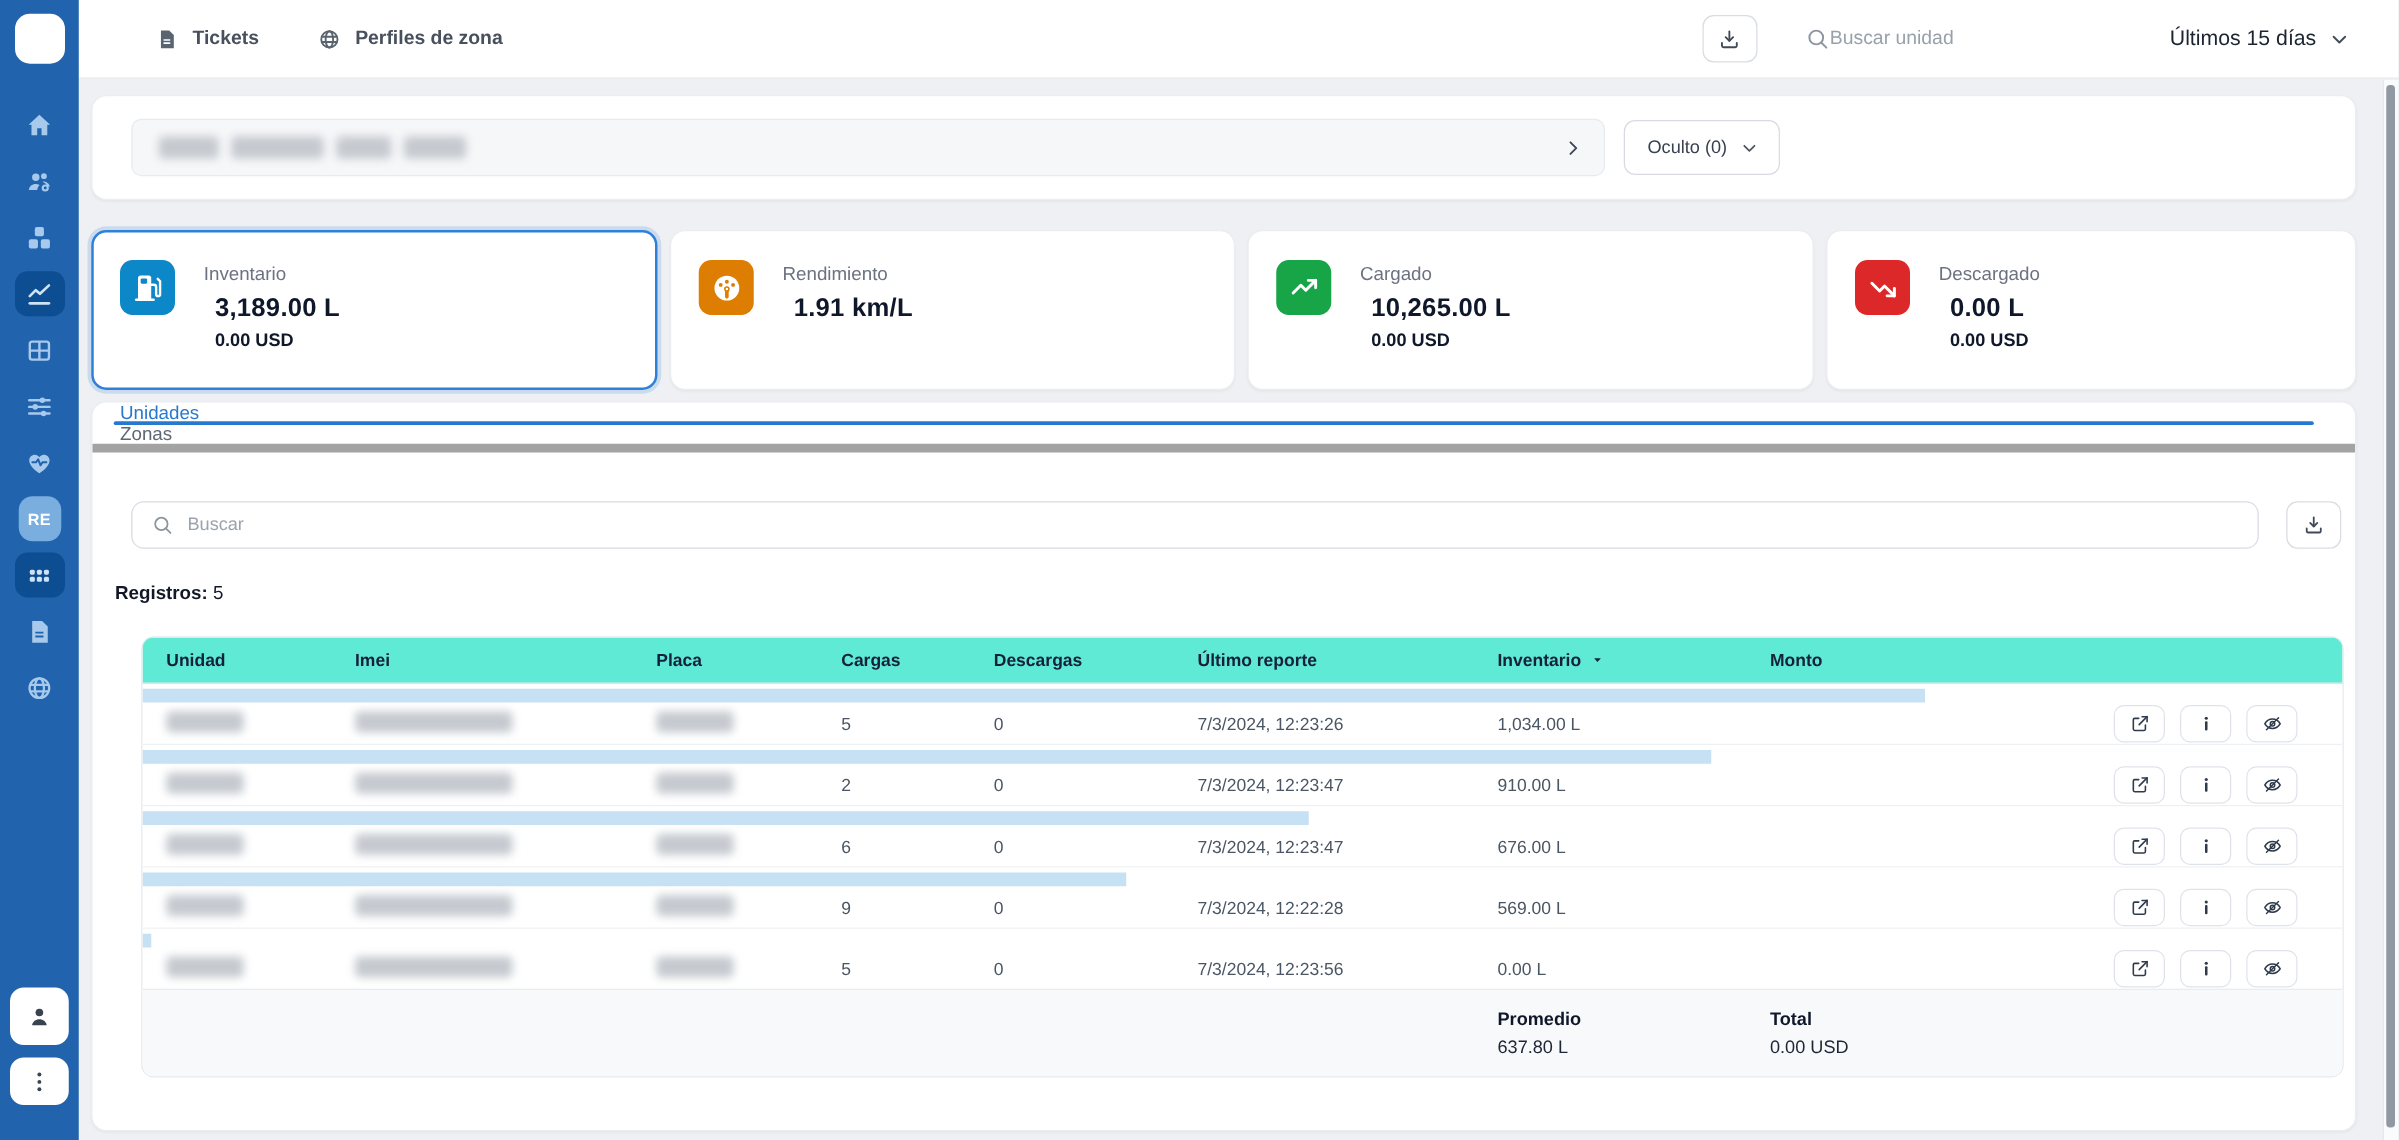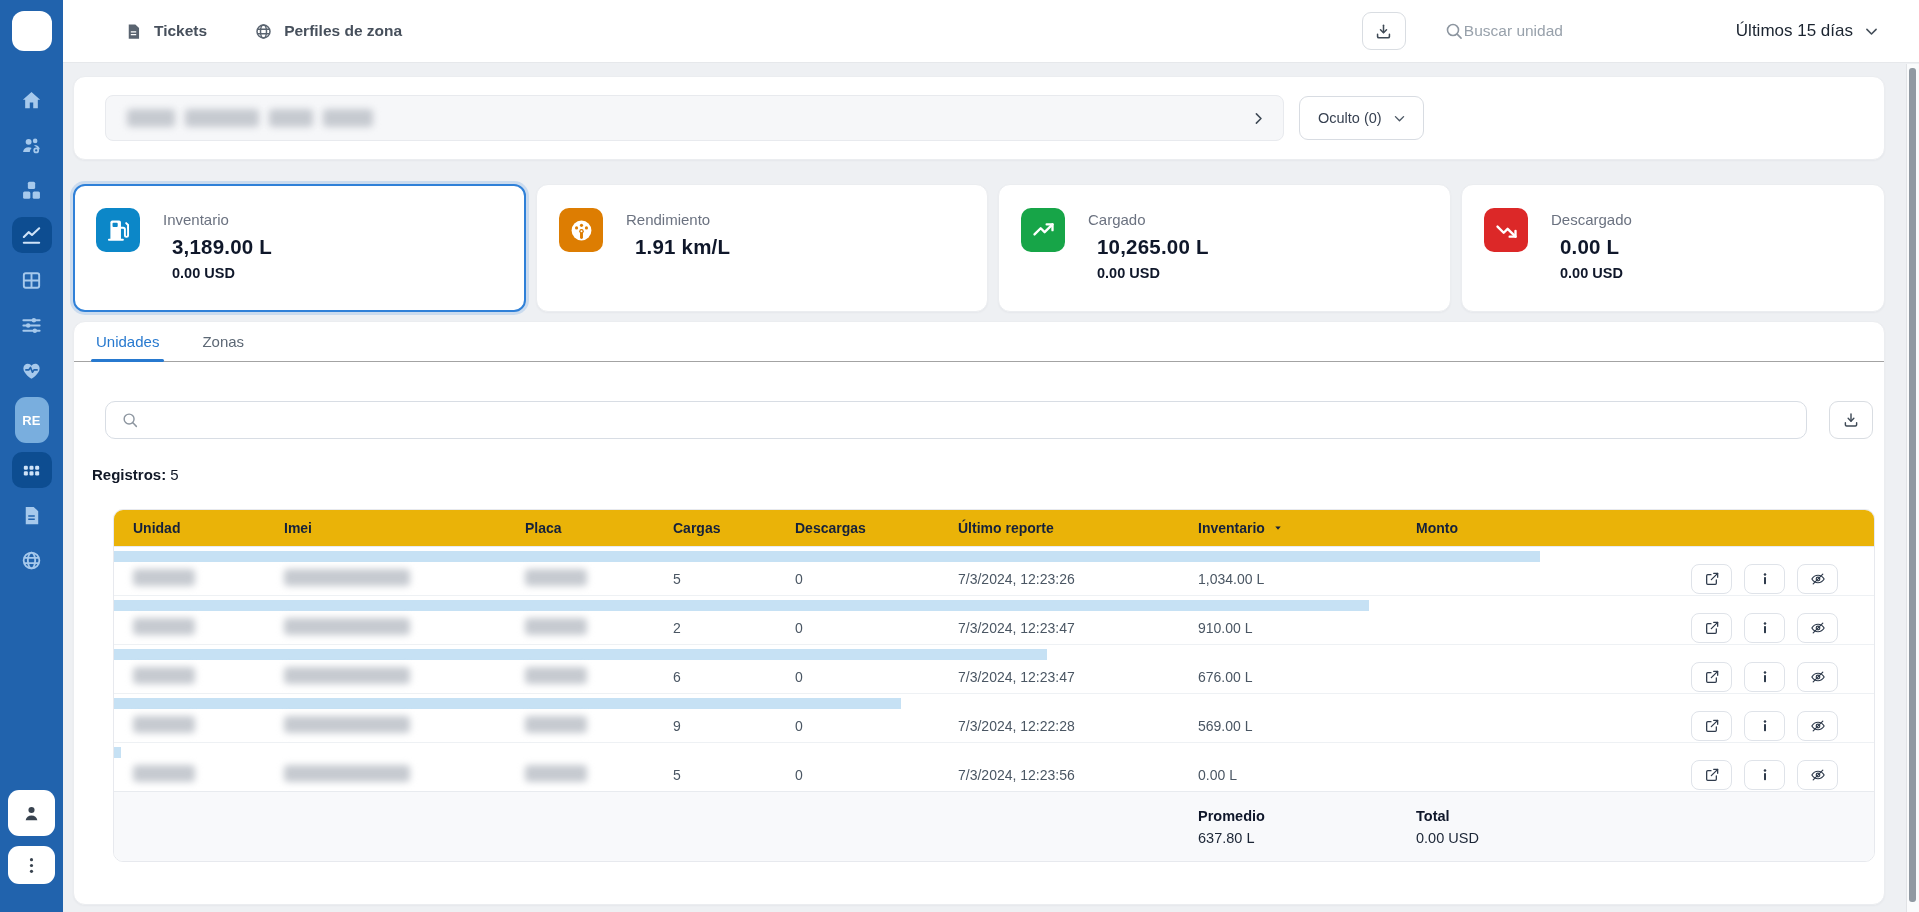--- a/index.html
+++ b/index.html
@@ -7,21 +7,21 @@
   body { font-family:"Liberation Sans","DejaVu Sans",sans-serif; }
   .app { position:relative; width:1919px; height:912px; background:#eef0f3; overflow:hidden; }
 
   
   .sidebar { position:absolute; left:0; top:0; width:63px; height:912px; background:#2163ad; z-index:5; }
   .logo { position:absolute; left:12px; top:11px; width:40px; height:40px; background:#ffffff; border-radius:12px; }
   .side-nav { position:absolute; left:0; top:82px; width:63px; display:flex; flex-direction:column; align-items:center; gap:9px; }
   .side-item { width:40px; height:36px; border-radius:10px; display:flex; align-items:center; justify-content:center; color:#a6c9ec; cursor:pointer; }
   .side-item.active { background:#0d4d91; color:#cfe3f8; }
   .side-item .icon { width:23px; height:23px; display:block; }
-  .re-badge { width:34px; height:46px; background:#79aede; border-radius:11px; color:#ffffff; font-size:13px; font-weight:bold; letter-spacing:.3px; }
+  .re-badge { width:34px; height:36px; background:#79aede; border-radius:11px; color:#ffffff; font-size:13px; font-weight:bold; letter-spacing:.3px; }
   .side-bottom { position:absolute; left:8px; bottom:0; width:47px; }
   .side-btn { width:47px; background:#ffffff; border:none; border-radius:11px; display:flex; align-items:center; justify-content:center; color:#39434f; cursor:pointer; }
   .side-btn.b1 { height:46px; margin-bottom:10px; }
   .side-btn.b2 { height:38px; margin-bottom:28px; }
   .side-btn .icon { width:21px; height:21px; }
 
   
   .topbar { position:absolute; left:63px; top:0; width:1856px; height:63px; background:#ffffff; border-bottom:1px solid #e6e8eb; display:flex; align-items:center; padding:0 39px 0 61px; z-index:4; }
   .tb-tab { display:flex; align-items:center; gap:11px; margin-right:47px; color:#47505c; font-size:15.5px; cursor:pointer;font-weight:bold; }
   .tb-tab .icon { width:19px; height:19px; color:#5a6470; }
@@ -55,39 +55,39 @@
   .card.selected { border:2px solid #2f80d8; box-shadow:0 0 0 3px rgba(47,128,216,.18); padding:22px 0 0 21px; }
   .ctile { flex:none; width:44px; height:44px; border-radius:10px; background:var(--cbg); color:#ffffff; display:flex; align-items:center; justify-content:center; }
   .ctile .icon { width:27px; height:27px; }
   .cbody { margin-left:23px; padding-top:3px; }
   .c-label { font-size:15px; color:#6b7280; }
   .c-value { font-size:20.5px; font-weight:bold; color:#0f172a; margin:7px 0 0 9px; letter-spacing:.2px; }
   .c-sub { font-size:14.5px; font-weight:bold; color:#0f172a; margin:6px 0 0 9px; }
 
   
   .main-panel { position:absolute; left:73px; top:321px; width:1812px; height:584px; }
-  .tabs { display:flex; height:40px; border-bottom:1px solid #a3a3a3; padding-left:17px; }
+  .tabs { display:flex; height:40px; border-bottom:7px solid #a3a3a3; padding-left:17px;flex-direction:column; }
   .tab { position:relative; display:flex; align-items:center; padding:0 5px; margin-right:33px; font-size:15px; color:#5d6875; cursor:pointer; }
   .tab.active { color:#2779cf; }
   .tab.active::after { content:""; position:absolute; left:0; right:0; bottom:-1px; height:3px; background:#2779cf; border-radius:2px; }
 
   .search-row { display:flex; align-items:center; margin:39px 11px 0 31px; }
   .tbl-search { flex:1; height:38px; border:1px solid #d8dde4; border-radius:10px; display:flex; align-items:center; padding-left:15px; gap:11px; background:#fff; }
   .tbl-search .icon { width:18px; height:18px; color:#8d96a0; flex:none; }
   .tbl-search input { border:none; outline:none; width:100%; font-size:14.5px; font-family:inherit; color:#333; background:transparent; }
   .tbl-search input::placeholder { color:#9aa3ad; }
   .tbl-dl { flex:none; width:44px; height:38px; margin-left:22px; background:#fff; border:1px solid #d9dde2; border-radius:9px; display:flex; align-items:center; justify-content:center; color:#3f4a56; cursor:pointer; }
   .tbl-dl .icon { width:18px; height:18px; }
 
   .records { margin:27px 0 0 18px; font-size:15px; color:#111827; }
   .records b { font-weight:bold; }
 
   .table { margin:26px 11px 0 39px; width:1762px; border:1px solid #e7e9ee; border-radius:10px; overflow:hidden; background:#fff; }
   .tgrid { display:grid; grid-template-columns:151px 241px 148px 122px 163px 240px 218px 1fr 150px; padding:0 36px 0 19px; align-items:center; }
-  .thead { height:37px; background:#eab308; border-bottom:1px solid #e8ebef; font-size:14px; font-weight:bold; color:#15213b; }
+  .thead { height:37px; background:#5eead4; border-bottom:1px solid #e8ebef; font-size:14px; font-weight:bold; color:#15213b; }
   .th { display:flex; align-items:center; gap:8px; }
   .sort-icon { width:10px; height:10px; color:#15213b; display:inline-block; }
   .trow { border-top:1px solid #eef1f4; cursor:default; }
   .trow:first-of-type { border-top:none; }
   .rowbar { height:11px; margin-top:4px; background:#c6e1f4; }
   .rowgrid { height:33px; font-size:14px; color:#4a5663; }
   .cblob { height:17px; }
   .w62 { width:62px; } .w126 { width:126px; }
   .actions { display:flex; justify-content:flex-end; gap:12px; }
   .act-btn { width:41px; height:30px; background:#fff; border:1px solid #dfe3e9; border-radius:8px; display:flex; align-items:center; justify-content:center; color:#2f3b4c; cursor:pointer; }
@@ -384,20 +384,21 @@
       </div>
 
     <div class="search-row">
       <div class="tbl-search">
         <span class="icon">
             <svg viewBox="0 0 24 24" fill="none" stroke="currentColor" stroke-width="1.9" stroke-linecap="round">
               <circle cx="10.8" cy="10.8" r="6.6"></circle>
               <path d="m15.8 15.8 4.7 4.7"></path>
             </svg>
           </span>
+        <input type="text" placeholder="Buscar" style="">
       </div>
       <button class="tbl-dl">
         <span class="icon">
             <svg viewBox="0 0 24 24" fill="none" stroke="currentColor" stroke-width="1.9" stroke-linecap="round" stroke-linejoin="round">
               <path d="M12 4v9.3"></path>
               <path d="M8.2 9.8 12 13.6l3.8-3.8"></path>
               <path d="M4.5 15.5v3A1.6 1.6 0 0 0 6.1 20h11.8a1.6 1.6 0 0 0 1.6-1.5v-3"></path>
             </svg>
           </span>
       </button>

